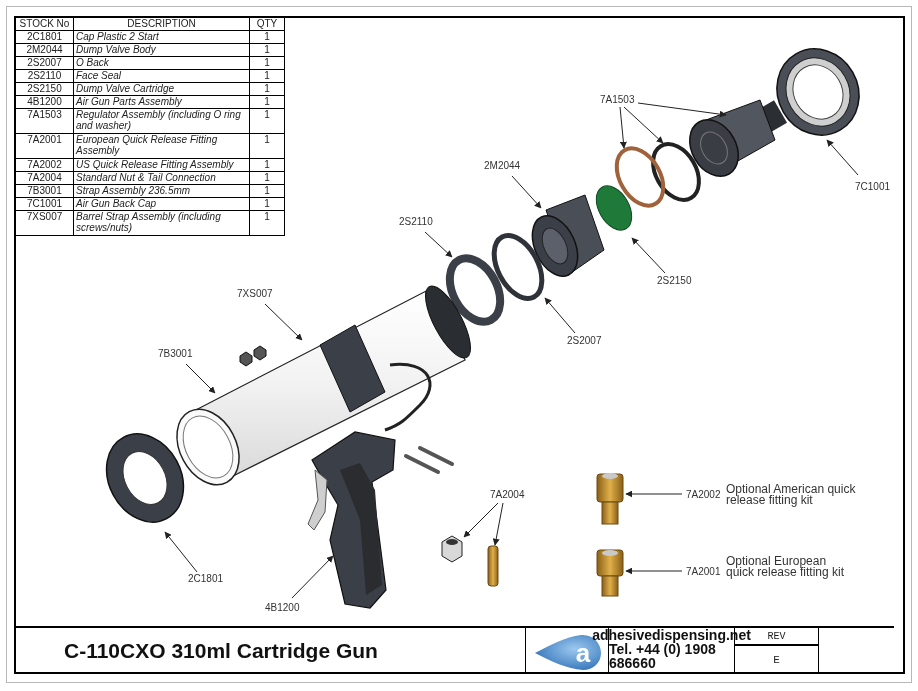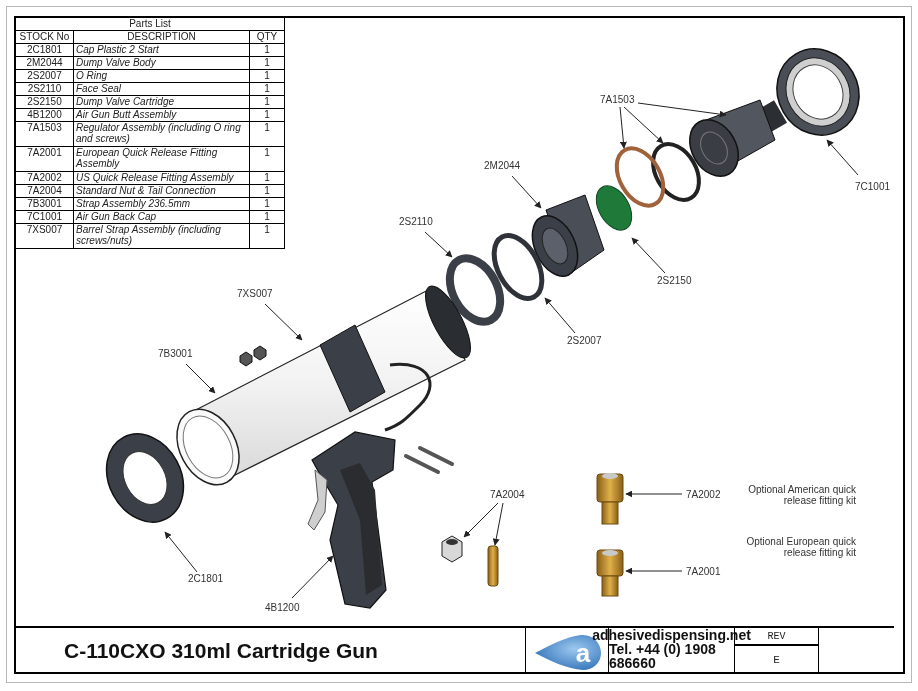--- a/index.html
+++ b/index.html
@@ -30,21 +30,21 @@
   .parts-table td.desc { text-align: left; font-style: italic; }
   .parts-table tr.r td { height: 12px; }
   .parts-table tr.r2 td { height: 24px; }
 
   
   .diagram { position: absolute; left: 0; top: 0; width: 918px; height: 691px; }
   .callout {
     position: absolute; font-size: 10px; color: #333; white-space: nowrap;
   }
   .note {
-    position: absolute; font-size: 10px; color: #333; line-height: 11px; width: 130px; text-align: right;
+    position: absolute; font-size: 12px; color: #333; line-height: 11px; width: 130px;
   }
 
   
   .title-block {
     position: absolute; left: 14px; top: 626px; width: 880px; height: 48px;
     border-top: 2px solid #000; box-sizing: border-box; display: flex;
   }
   .tb-title {
     width: 512px; display: flex; align-items: center; padding-left: 50px; box-sizing: border-box;
     font-size: 21px; font-weight: bold; letter-spacing: 0px; color: #111;
@@ -69,63 +69,60 @@
   }
 </style>
 </head>
 <body>
 
 <div class="outer-frame"></div>
 <div class="drawing-frame"></div>
 
 <table class="parts-table">
   <tbody>
-      <tr class="title-row">
-        <th colspan="3">Parts List</th>
-      </tr>
   <tr class="head-row">
     <th>STOCK No</th>
     <th>DESCRIPTION</th>
     <th>QTY</th>
   </tr>
   </tbody>
     <tbody id="parts-body">
       <tr class="r">
         <td class="stock">2C1801</td>
         <td class="desc">Cap Plastic 2 Start</td>
         <td class="qty">1</td>
       </tr>
       <tr class="r">
         <td class="stock">2M2044</td>
         <td class="desc">Dump Valve Body</td>
         <td class="qty">1</td>
       </tr>
       <tr class="r">
         <td class="stock">2S2007</td>
-        <td class="desc">O Ring</td>
+        <td class="desc">O Back</td>
         <td class="qty">1</td>
       </tr>
       <tr class="r">
         <td class="stock">2S2110</td>
         <td class="desc">Face Seal</td>
         <td class="qty">1</td>
       </tr>
       <tr class="r">
         <td class="stock">2S2150</td>
         <td class="desc">Dump Valve Cartridge</td>
         <td class="qty">1</td>
       </tr>
       <tr class="r">
         <td class="stock">4B1200</td>
-        <td class="desc">Air Gun Butt Assembly</td>
+        <td class="desc">Air Gun Parts Assembly</td>
         <td class="qty">1</td>
       </tr>
       <tr class="r2">
         <td class="stock">7A1503</td>
-        <td class="desc">Regulator Assembly (including O ring and screws)</td>
+        <td class="desc">Regulator Assembly (including O ring and washer)</td>
         <td class="qty">1</td>
       </tr>
       <tr class="r2">
         <td class="stock">7A2001</td>
         <td class="desc">European Quick Release Fitting Assembly</td>
         <td class="qty">1</td>
       </tr>
       <tr class="r">
         <td class="stock">7A2002</td>
         <td class="desc">US Quick Release Fitting Assembly</td>
@@ -281,21 +278,21 @@
 <span class="callout" style="left:567px;top:335px">2S2007</span>
 <span class="callout" style="left:237px;top:288px">7XS007</span>
 <span class="callout" style="left:158px;top:348px">7B3001</span>
 <span class="callout" style="left:490px;top:489px">7A2004</span>
 <span class="callout" style="left:686px;top:489px">7A2002</span>
 <span class="callout" style="left:686px;top:566px">7A2001</span>
 <span class="callout" style="left:188px;top:573px">2C1801</span>
 <span class="callout" style="left:265px;top:602px">4B1200</span>
 
 <span class="note" style="left:726px;top:484px">Optional American quick release fitting kit</span>
-<span class="note" style="left:726px;top:536px">Optional European quick release fitting kit</span>
+<span class="note" style="left:726px;top:556px">Optional European quick release fitting kit</span>
 
 <div class="title-block">
   <div class="tb-title">C-110CXO 310ml Cartridge Gun</div>
   <div class="tb-logo">
     <svg width="72" height="40" viewBox="0 0 72 40">
       <path d="M4,22 C20,14 34,6 50,4 C62,3 70,12 70,22 C70,32 62,39 52,39 C36,38 20,30 4,22 Z" fill="url(#logoGrad)"></path>
       <text x="52" y="31" text-anchor="middle" font-family="Liberation Sans, sans-serif" font-size="26" font-weight="bold" fill="#ffffff">a</text>
     </svg>
   </div>
   <div class="tb-contact">

